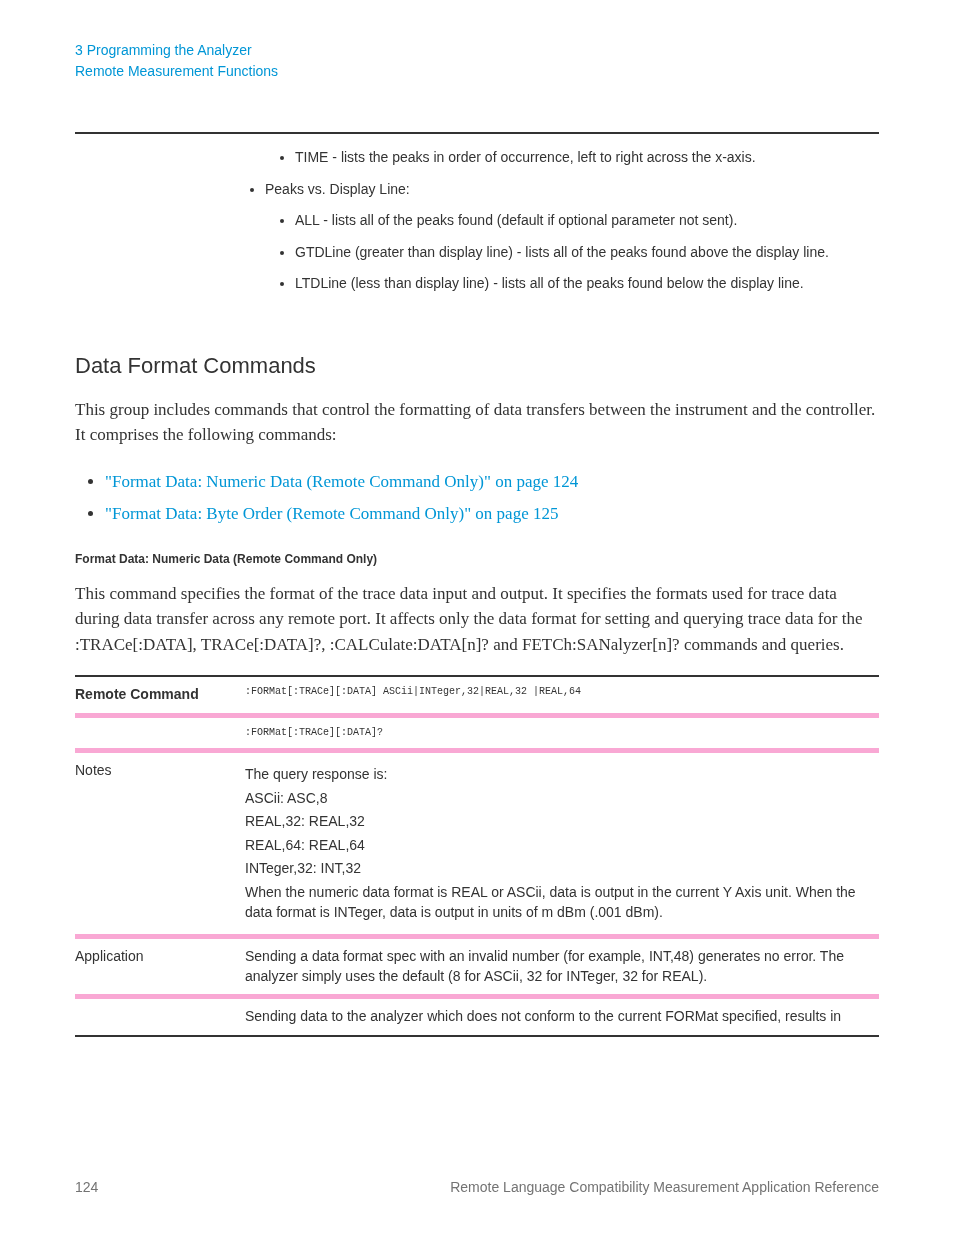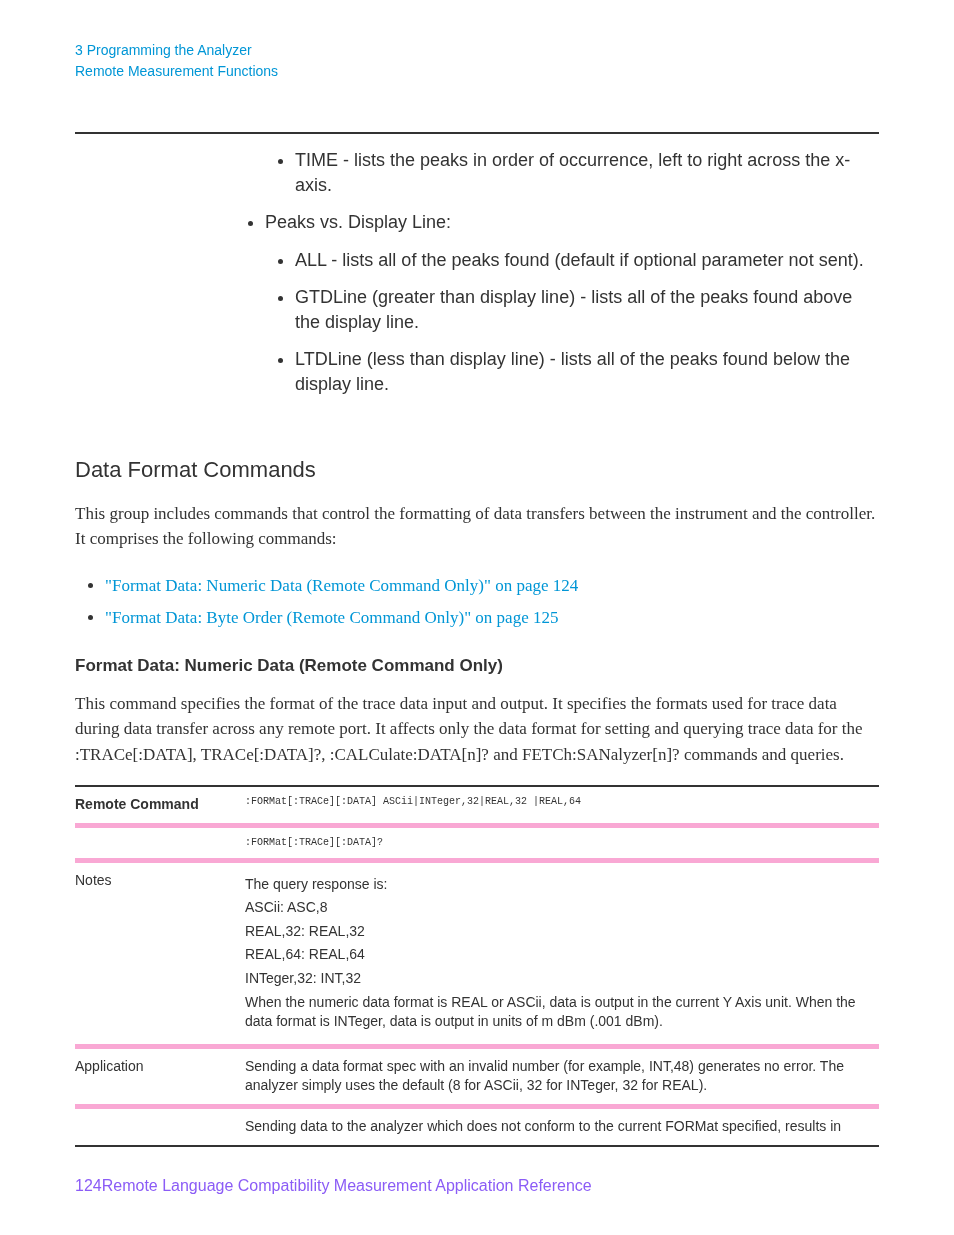--- a/index.html
+++ b/index.html
@@ -15,21 +15,21 @@
     }
     .header {
       color: #0096d6;
       font-size: 14px;
       line-height: 1.5;
       margin-bottom: 50px;
     }
     .top-table {
       width: 100%;
       border-collapse: collapse;
-      font-size: 18px;
+      font-size: 14px;
       margin-bottom: 45px;
     }
     .top-table td {
       padding: 8px 0;
       vertical-align: top;
     }
     .top-table .label-col {
       width: 170px;
     }
     .top-table tr.border-top td {
@@ -79,21 +79,21 @@
       padding: 6px 0;
       font-family: "Times New Roman", Times, serif;
       font-size: 17px;
     }
     .link-list a {
       color: #0096d6;
       text-decoration: none;
     }
     h3 {
       font-family: Arial, Helvetica, sans-serif;
-      font-size: 17px;
+      font-size: 12px;
       font-weight: bold;
       color: #333;
       margin-bottom: 15px;
     }
     .cmd-table {
       width: 100%;
       border-collapse: collapse;
       font-size: 14px;
     }
     .cmd-table td {
@@ -123,23 +123,23 @@
     }
     .notes-content p {
       margin: 4px 0;
     }
     .footer {
       position: absolute;
       bottom: 40px;
       left: 75px;
       right: 75px;
       display: flex;
-      justify-content: flex-start;
-      color: #8b5cf6;
-      font-size: 16px;
+      justify-content: space-between;
+      color: #737373;
+      font-size: 14px;
     }
   </style>
 </head>
 <body>
 
 <div class="header">
   <div>3  Programming the Analyzer</div>
   <div>Remote Measurement Functions</div>
 </div>
 

